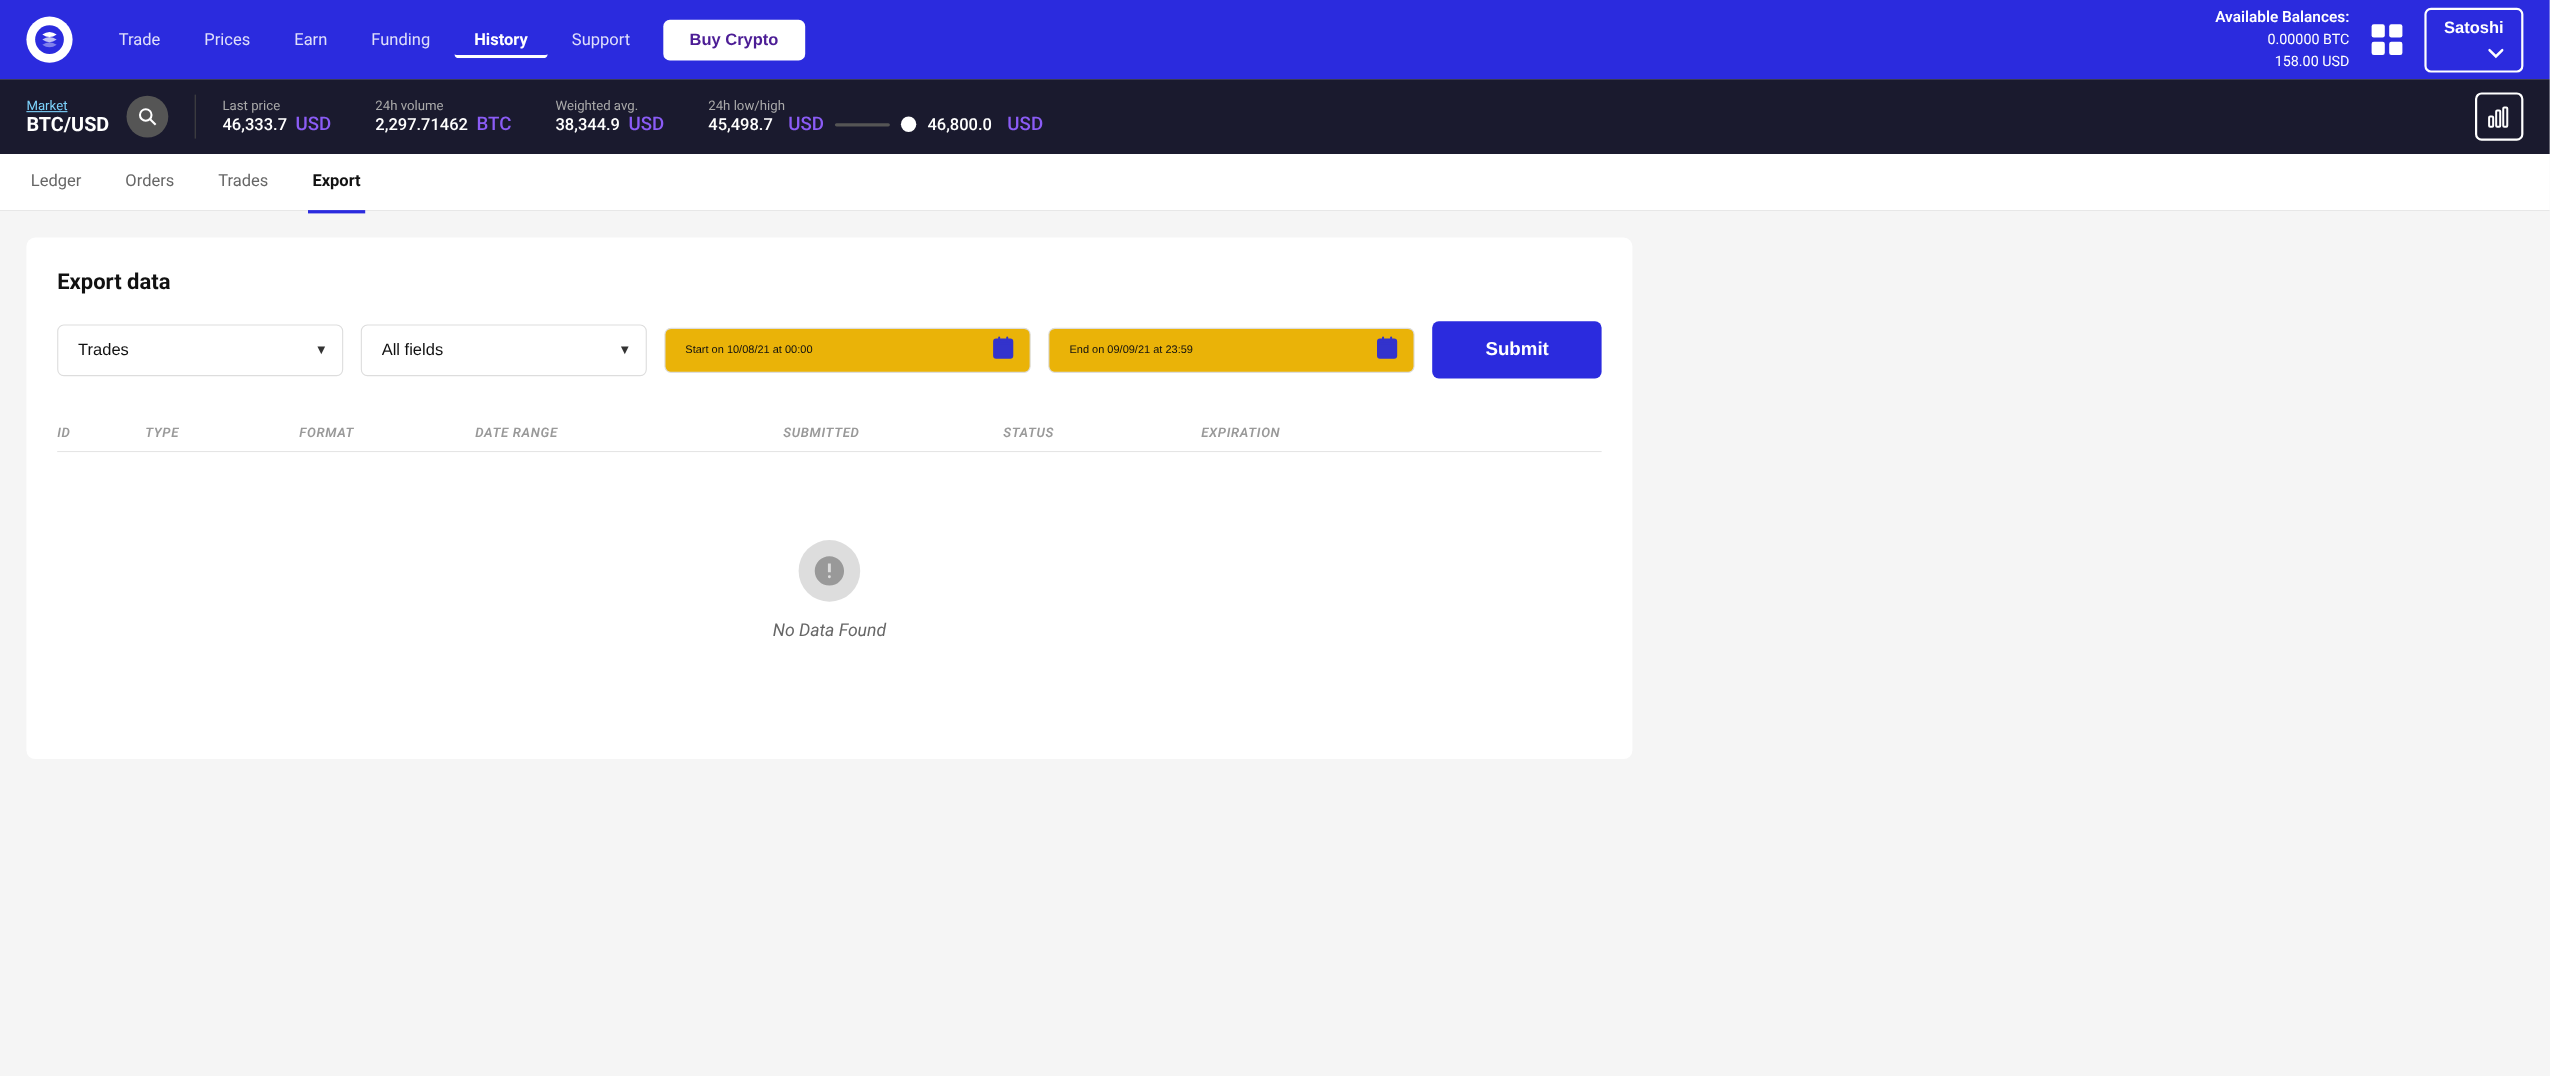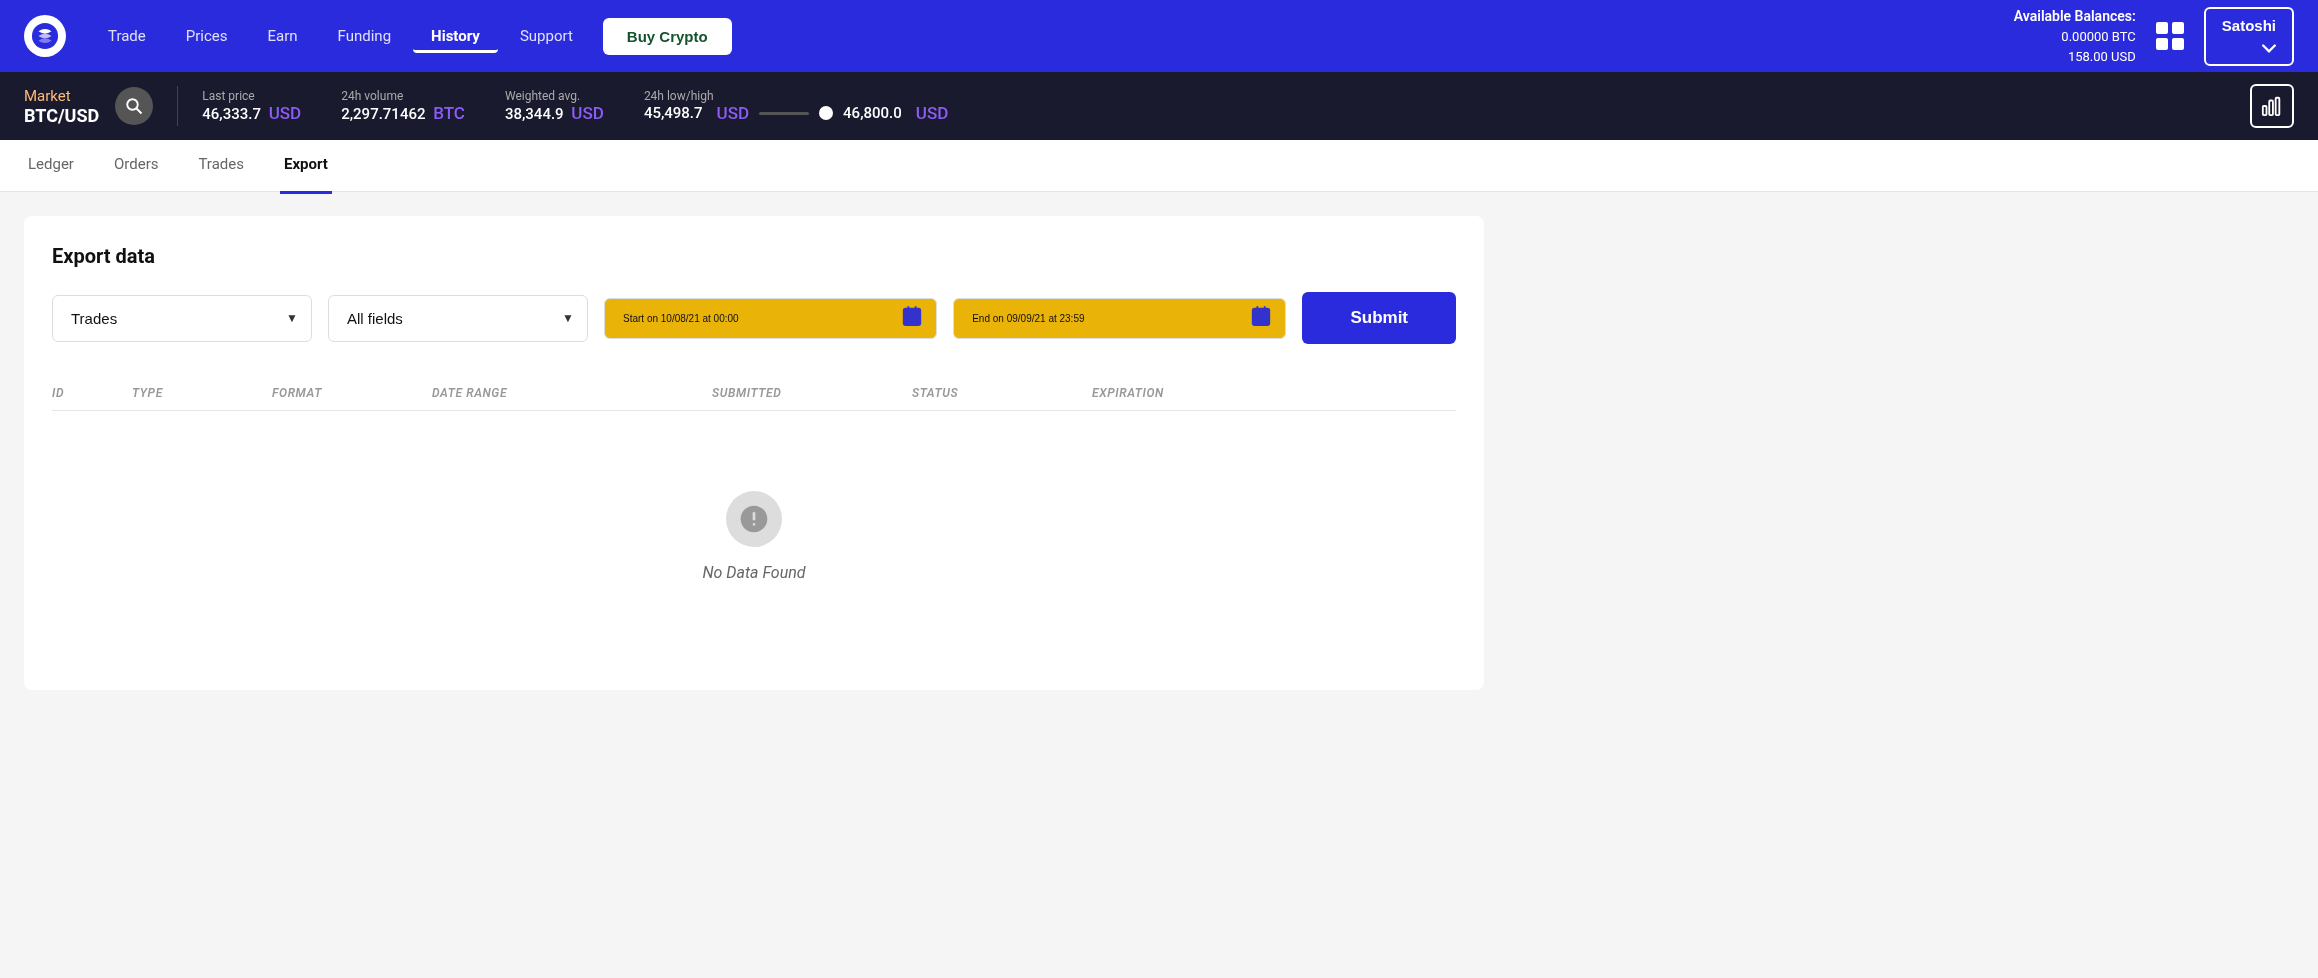--- a/index.html
+++ b/index.html
@@ -36,21 +36,21 @@
       font-weight: 400;
     }
     .nav-link.active {
       color: white;
       font-weight: 700;
       border-bottom: 3px solid white;
       padding-bottom: 5px;
     }
     .buy-crypto-btn {
       background: white;
-      color: #14532d;
+      color: #4c1d95;
       border: none;
       border-radius: 6px;
       padding: 10px 24px;
       font-size: 15px;
       font-weight: 600;
       cursor: pointer;
       margin-left: 8px;
     }
     .nav-right {
       display: flex; align-items: center; gap: 16px; margin-left: auto;
@@ -91,21 +91,21 @@
       display: flex;
       align-items: center;
       padding: 0 24px;
       height: 68px;
       gap: 0;
     }
     .market-info {
       display: flex; align-items: center; gap: 16px;
     }
     .market-name { color: white; }
-    .market-name .label { font-size: 15px; color: #fdba74; }
+    .market-name .label { font-size: 12px; color: #7dd3fc; text-decoration: underline; }
     .market-name .value { font-size: 18px; font-weight: 700; }
     .search-circle {
       width: 38px; height: 38px;
       background: #555;
       border-radius: 50%;
       display: flex; align-items: center; justify-content: center;
       cursor: pointer;
     }
     .search-circle svg { width: 18px; height: 18px; stroke: white; fill: none; }
     .divider { width: 1px; height: 40px; background: #444; margin: 0 24px; }

